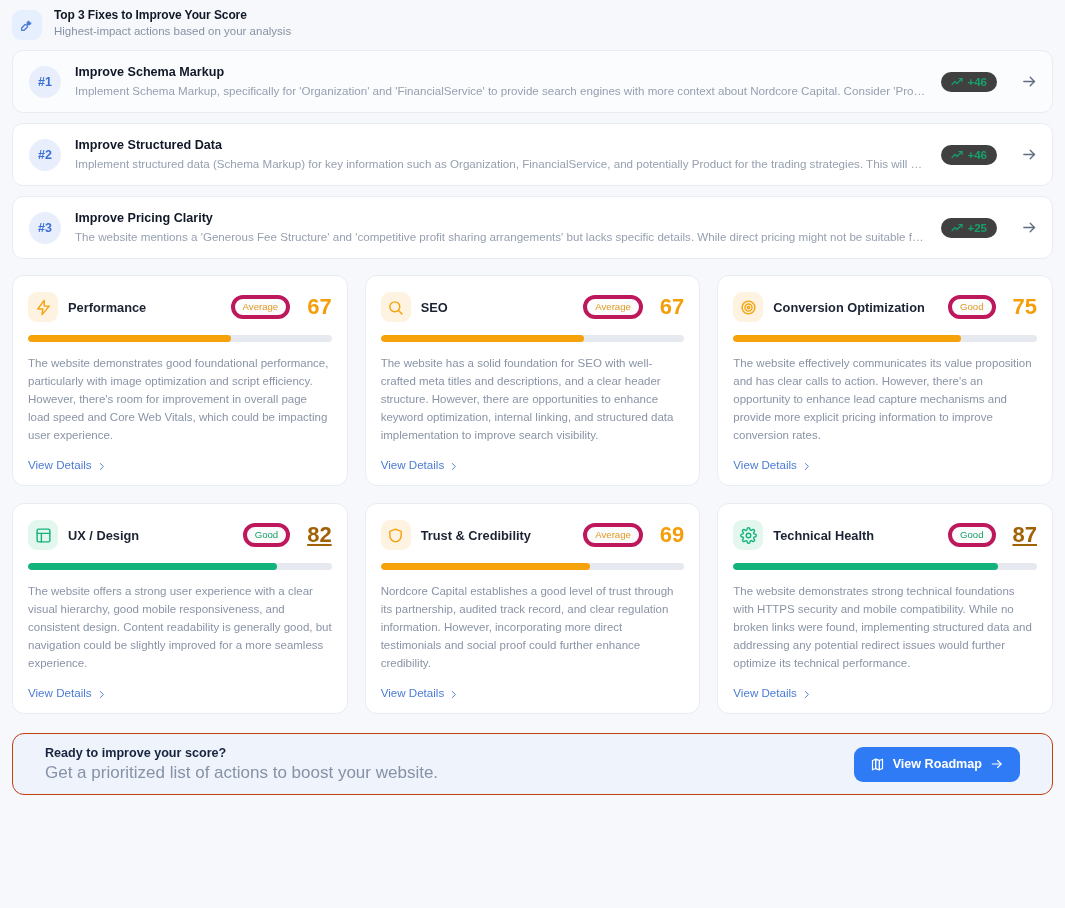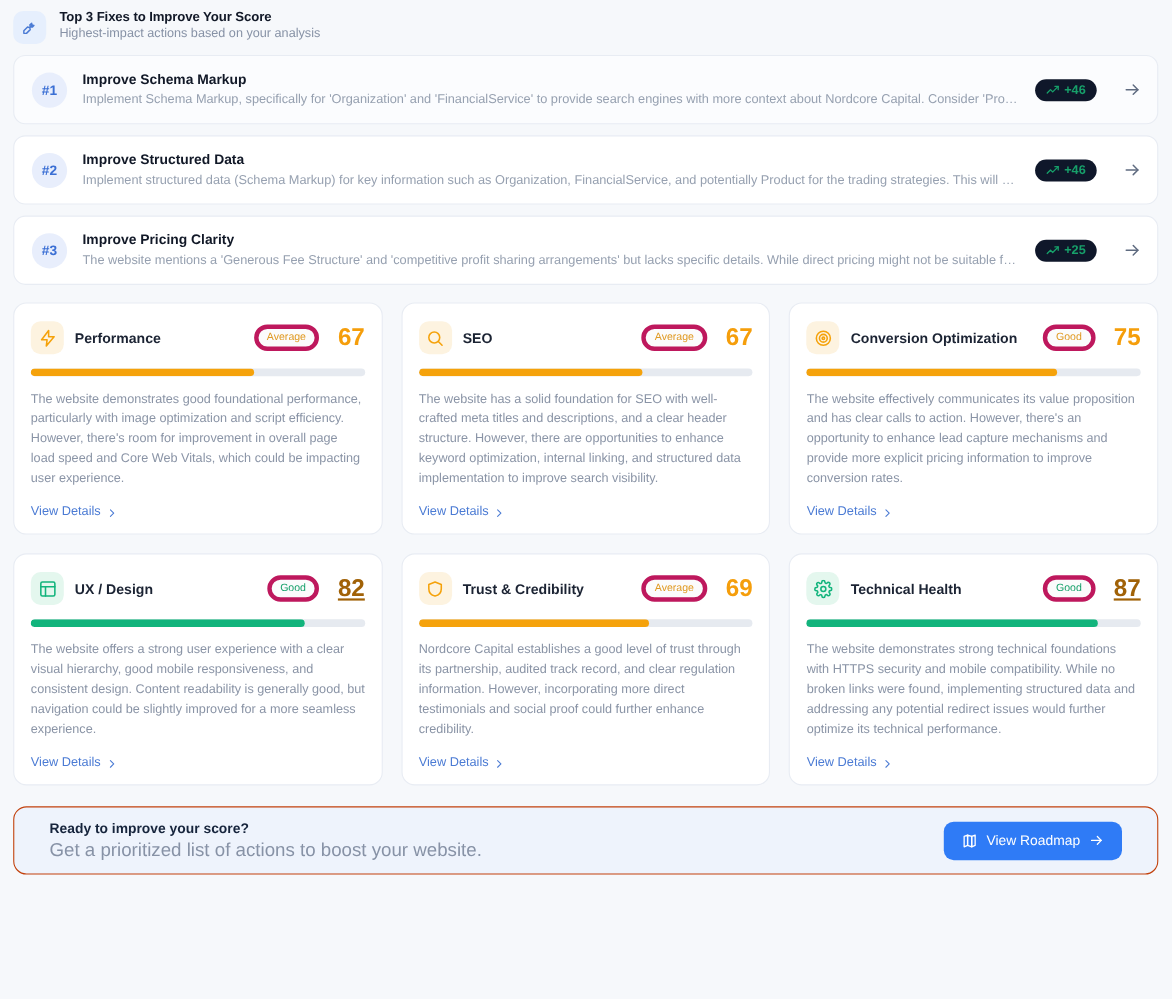--- a/index.html
+++ b/index.html
@@ -33,21 +33,21 @@
     display: flex; align-items: center; justify-content: center;
     font-size: 12.5px; font-weight: bold; color: #3b6fd4; flex: 0 0 auto;
   }
   .fix-body { flex: 1 1 auto; min-width: 0; }
   .fix-title { font-size: 12.6px; font-weight: bold; color: #111827; line-height: 1.35; }
   .fix-desc {
     font-size: 11.6px; color: #96a0b0; line-height: 1.45; margin-top: 2px;
     white-space: nowrap; overflow: hidden; text-overflow: ellipsis;
   }
   .gain-badge {
-    display: flex; align-items: center; gap: 4px; background: #0f172a;
+    display: flex; align-items: center; gap: 4px; background: #404040;
     border-radius: 999px; padding: 4px 10px; flex: 0 0 auto;
     font-size: 11.5px; font-weight: bold; color: #17a06a; justify-content: space-between;
   }
   .chev-right { flex: 0 0 auto; margin-left: 10px; display: flex; align-items: center; }
 
   
   .cat-header { padding: 22px 0 0 0; }
   .cat-header h2 { font-size: 17px; font-weight: bold; color: #111827; letter-spacing: -0.2px; }
   .cat-header p { font-size: 12.2px; color: #8792a6; margin-top: 3px; }
 
@@ -88,21 +88,21 @@
   
   .cta {
     margin-top: 19px; background: #eef3fc; border: 1px solid #c2410c; border-radius: 12px;
     height: 62px; display: flex; align-items: center; padding: 0 32px; gap: 28px;
   }
   .cta-text { flex: 1 1 auto; }
   .cta-title { font-size: 12.6px; font-weight: bold; color: #16243c; }
   .cta-sub { font-size: 17px; color: #8792a6; margin-top: 3px; }
   .cta-btn {
     display: flex; align-items: center; gap: 8px; background: #2f7bf6; color: #ffffff;
-    border-radius: 9px; padding: 10px 16px; font-size: 12.6px; font-weight: normal;
+    border-radius: 9px; padding: 10px 16px; font-size: 12.6px; font-weight: bold;
     border: none; cursor: pointer; white-space: nowrap;
   }
   svg { display: block; }
 </style>
 </head>
 <body>
 
 <div class="page">
 
   <div class="top-header">

